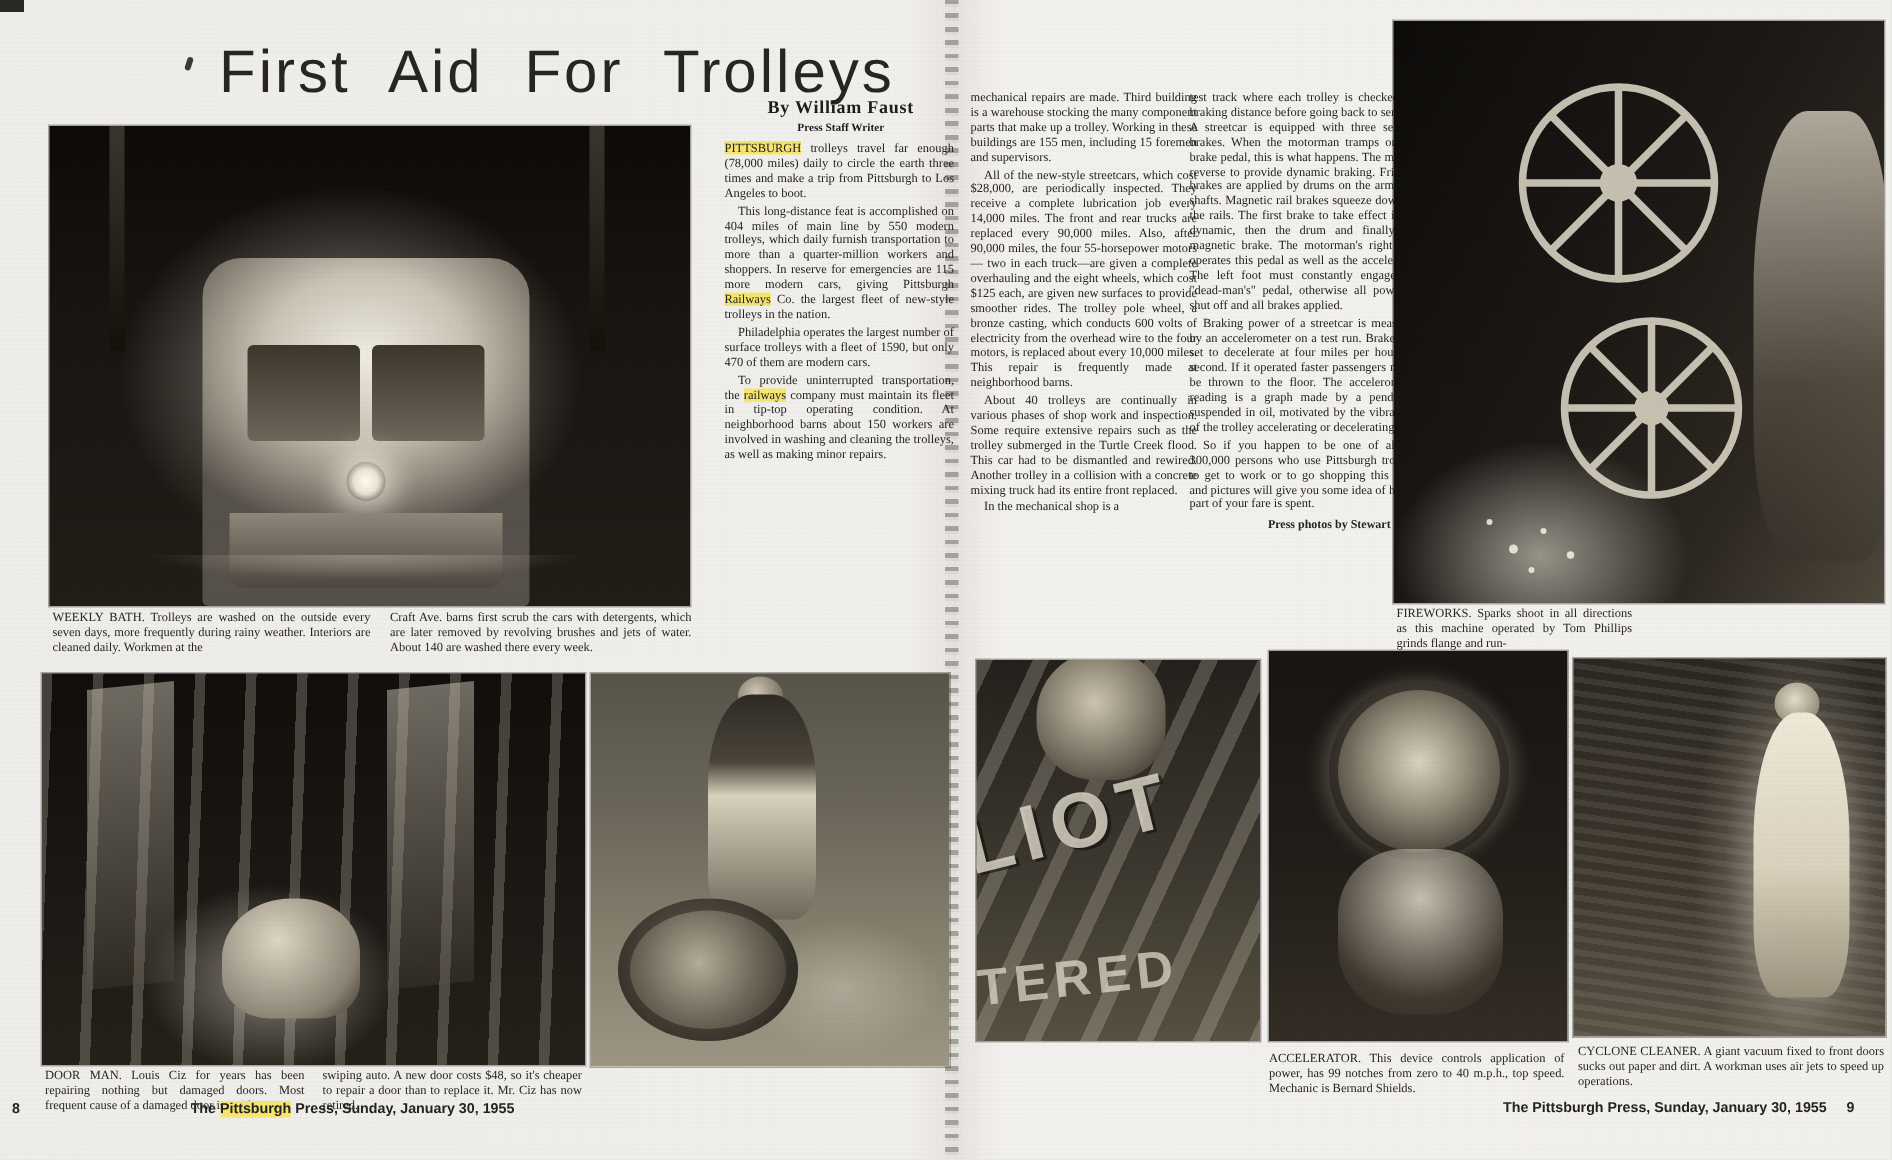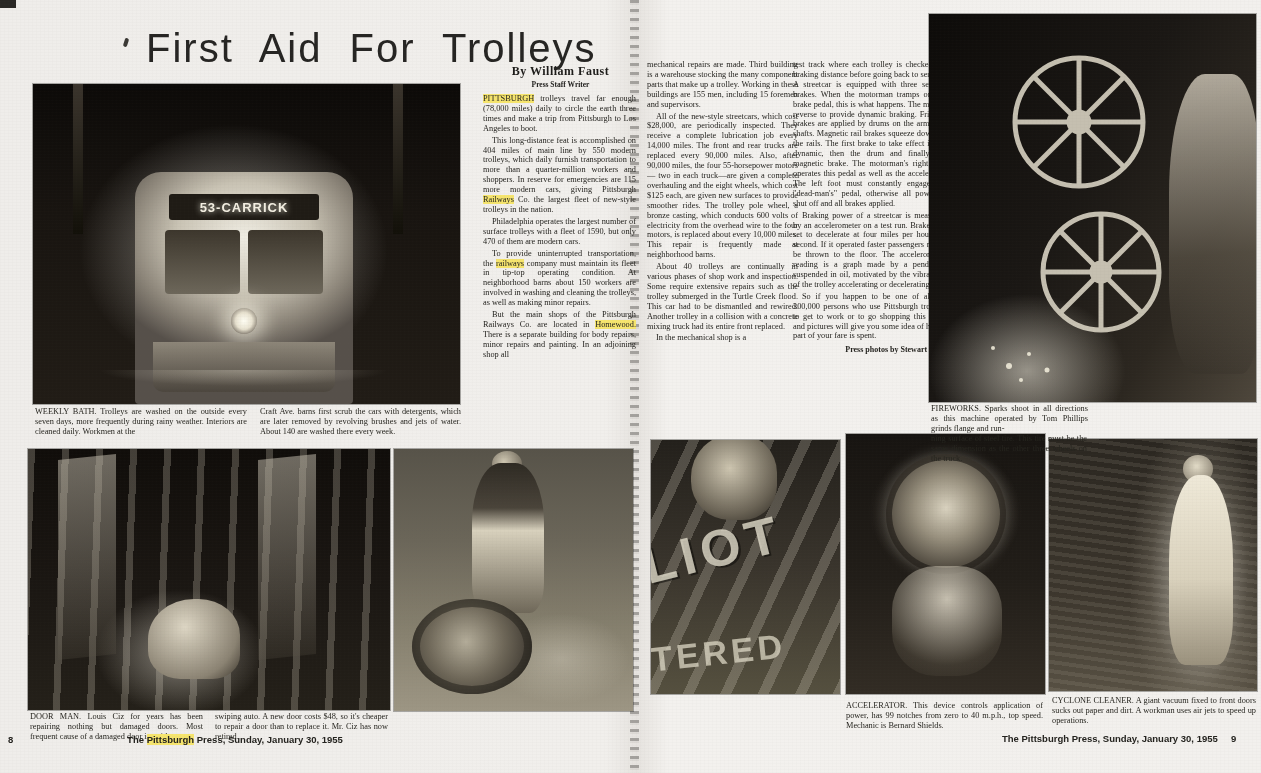--- a/index.html
+++ b/index.html
@@ -152,42 +152,40 @@
   <div class="byline">
     <div class="by">By William Faust</div>
     <div class="role">Press Staff Writer</div>
   </div>
 
   <div id="col1" class="col">
       <p><span class="hl">PITTSBURGH</span><span> trolleys travel far enough (78,000 miles) daily to circle the earth three times and make a trip from Pittsburgh to Los Angeles to boot.</span></p>
       <p><span>This long-distance feat is accomplished on 404 miles of main line by 550 modern trolleys, which daily furnish transportation to more than a quarter-million workers and shoppers. In reserve for emergencies are 115 more modern cars, giving Pittsburgh </span><span class="hl">Railways</span><span> Co. the largest fleet of new-style trolleys in the nation.</span></p>
       <p><span>Philadelphia operates the largest number of surface trolleys with a fleet of 1590, but only 470 of them are modern cars.</span></p>
       <p><span>To provide uninterrupted transportation, the </span><span class="hl">railways</span><span> company must maintain its fleet in tip-top operating condition. At neighborhood barns about 150 workers are involved in washing and cleaning the trolleys, as well as making minor repairs.</span></p>
-      <p><span>But the main shops of the Pittsburgh Railways Co. are located in </span><span class="hl">Homewood.</span><span> There is a separate building for body repairs, minor repairs and painting. In an adjoining shop all</span></p>
     </div>
   <div id="col2" class="col">
       <p><span>mechanical repairs are made. Third building is a warehouse stocking the many component parts that make up a trolley. Working in these buildings are 155 men, including 15 foremen and supervisors.</span></p>
       <p><span>All of the new-style streetcars, which cost $28,000, are periodically inspected. They receive a complete lubrication job every 14,000 miles. The front and rear trucks are replaced every 90,000 miles. Also, after 90,000 miles, the four 55-horsepower motors — two in each truck—are given a complete overhauling and the eight wheels, which cost $125 each, are given new surfaces to provide smoother rides. The trolley pole wheel, a bronze casting, which conducts 600 volts of electricity from the overhead wire to the four motors, is replaced about every 10,000 miles. This repair is frequently made at neighborhood barns.</span></p>
       <p><span>About 40 trolleys are continually in various phases of shop work and inspection. Some require extensive repairs such as the trolley submerged in the Turtle Creek flood. This car had to be dismantled and rewired. Another trolley in a collision with a concrete mixing truck had its entire front replaced.</span></p>
       <p><span>In the mechanical shop is a</span></p>
     </div>
   <div id="col3" class="col">
     <div>
         <p><span>test track where each trolley is checked for braking distance before going back to service. A streetcar is equipped with three sets of brakes. When the motorman tramps on the brake pedal, this is what happens. The motors reverse to provide dynamic braking. Friction brakes are applied by drums on the armature shafts. Magnetic rail brakes squeeze down on the rails. The first brake to take effect is the dynamic, then the drum and finally the magnetic brake. The motorman's right foot operates this pedal as well as the accelerator. The left foot must constantly engage the "dead-man's" pedal, otherwise all power is shut off and all brakes applied.</span></p>
         <p><span>Braking power of a streetcar is measured by an accelerometer on a test run. Brakes are set to decelerate at four miles per hour per second. If it operated faster passengers might be thrown to the floor. The accelerometer reading is a graph made by a pendulum suspended in oil, motivated by the vibrations of the trolley accelerating or decelerating.</span></p>
         <p><span>So if you happen to be one of almost 300,000 persons who use Pittsburgh trolleys to get to work or to go shopping this story and pictures will give you some idea of how a part of your fare is spent.</span></p>
       </div>
     <div class="credit">Press photos by Stewart Love</div>
   </div>
 
   <div id="ph-weekly" class="photo">
     <div class="barn-beam" style="left:40px"></div>
     <div class="barn-beam" style="left:360px"></div>
     <div class="trolley">
-      <div class="trolley-sign">53-CARRICK</div>
       <div class="trolley-windshield">
           <div></div>
           <div></div>
         </div>
       <div class="trolley-headlight"></div>
       <div class="trolley-skirt"></div>
     </div>
     <div class="track-glow"></div>
   </div>
 
@@ -246,21 +244,20 @@
     <div class="cyclone-man"></div>
   </div>
 
   <div id="cap-weekly" class="caption cap-pair">
     <div class="c1 cap-col">WEEKLY BATH. Trolleys are washed on the outside every seven days, more frequently during rainy weather. Interiors are cleaned daily. Workmen at the</div>
     <div class="c2 cap-col">Craft Ave. barns first scrub the cars with detergents, which are later removed by revolving brushes and jets of water. About 140 are washed there every week.</div>
   </div>
 
   <div id="cap-fireworks" class="caption cap-pair">
     <div class="c1 cap-col">FIREWORKS. Sparks shoot in all directions as this machine operated by Tom Phillips grinds flange and run-</div>
-    <div class="c2 cap-col">ning surface of steel tire. This tire must be the same dimension as the other three wheels on the truck.</div>
   </div>
 
   <div id="cap-doorman" class="caption cap-pair">
     <div class="c1 cap-col">DOOR MAN. Louis Ciz for years has been repairing nothing but damaged doors. Most frequent cause of a damaged door is a side-</div>
     <div class="c2 cap-col">swiping auto. A new door costs $48, so it's cheaper to repair a door than to replace it. Mr. Ciz has now retired.</div>
   </div>
 
   <div id="cap-accel" class="caption">ACCELERATOR. This device controls application of power, has 99 notches from zero to 40 m.p.h., top speed. Mechanic is Bernard Shields.</div>
   <div id="cap-cyclone" class="caption">CYCLONE CLEANER. A giant vacuum fixed to front doors sucks out paper and dirt. A workman uses air jets to speed up operations.</div>
 

